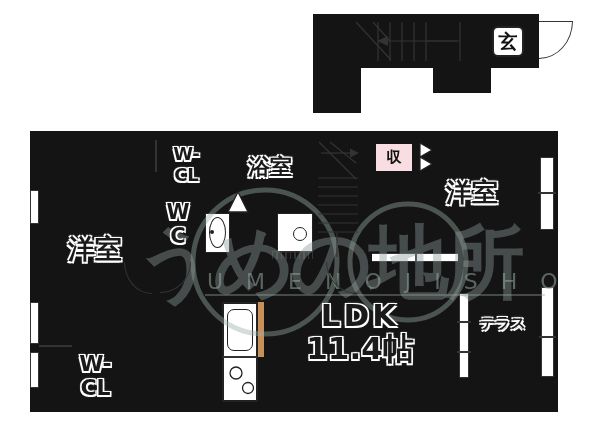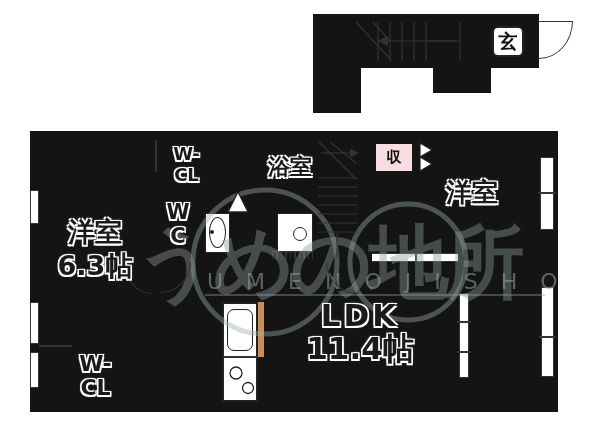--- a/index.html
+++ b/index.html
@@ -163,40 +163,40 @@
     <polygon points="228,212 248,212 238,192" fill="#fff" stroke="#222" stroke-width="1.3"></polygon>
 
     <g fill="#fff" stroke="#222" stroke-width="1.3">
       <circle cx="236" cy="373" r="6"></circle>
         <circle cx="248" cy="388" r="5.5"></circle>
     </g>
   </svg>
 
   <div class="lab" style="left:35px;top:203px;width:120px;height:92px;font-size:27px;line-height:1.25;">
     <span>洋室</span>
-    <span>6.3帖</span>
   </div>
   <div class="lab" style="left:402px;top:156px;width:140px;height:72px;font-size:26px;line-height:1.25;">
     <span>洋室</span>
   </div>
   <div class="lab" style="left:285px;top:300px;width:150px;height:64px;line-height:1.08;">
     <span style="font-size:31px;letter-spacing:3px;">LDK</span>
     <span style="font-size:31px;">11.4帖</span>
   </div>
-  <div class="lab" style="left:228px;top:150px;width:84px;height:34px;font-size:22px;align-items:flex-end;">
+  <div class="lab" style="left:228px;top:150px;width:84px;height:34px;font-size:22px;">
     <span>浴室</span>
   </div>
   <div class="lab" style="left:158px;top:199px;width:40px;height:52px;font-size:21px;line-height:1.12;">
     <span>W</span>
     <span>C</span>
   </div>
   <div class="lab" style="left:158px;top:142px;width:57px;height:46px;font-size:18px;line-height:1.15;">
     <span>W-</span>
     <span>CL</span>
   </div>
   <div class="lab" style="left:39px;top:351px;width:113px;height:50px;font-size:22px;line-height:1.1;">
     <span>W-</span>
     <span>CL</span>
   </div>
   <div class="lab" style="left:466px;top:288px;width:74px;height:72px;font-size:15px;line-height:1.7;">
+    <span>テラス</span>
   </div>
 
 </div>
 
 </body></html>

